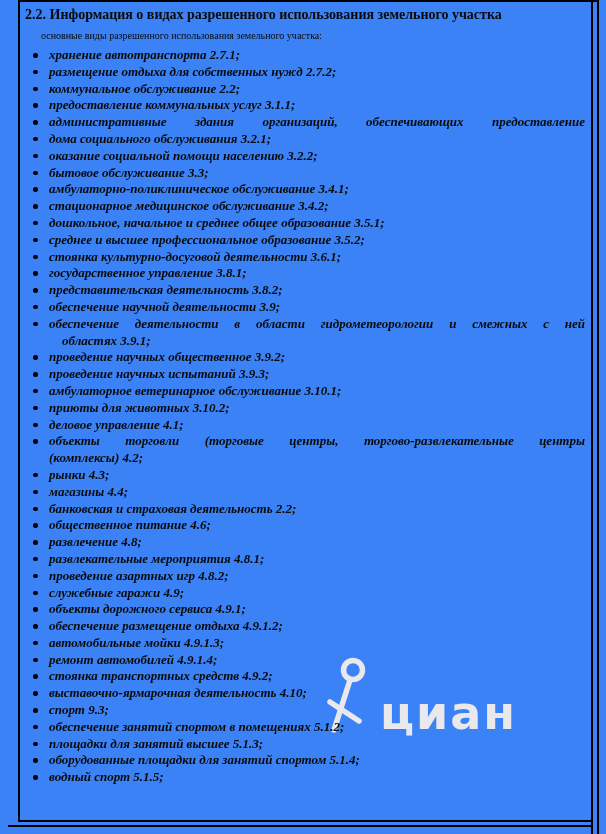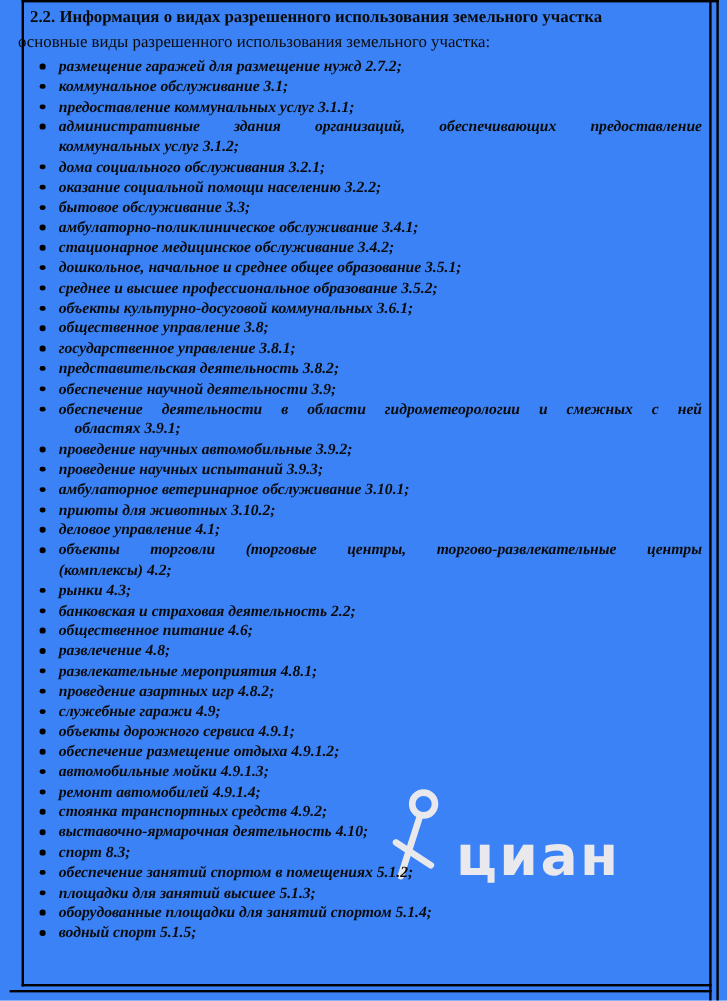--- a/index.html
+++ b/index.html
@@ -3,21 +3,21 @@
 <meta charset="utf-8">
 <style>
   html,body{margin:0;padding:0;background:#ffffff;}
   .page{
     position:relative;width:606px;height:834px;background:#3b82f6;
     font-family:"Liberation Serif",serif;color:#0a0a0a;overflow:hidden;padding-left:28px;
   }
   .bline{position:absolute;background:var(--border-color,#000);}
   .content{position:absolute;inset:0;z-index:2;}
   .title{position:absolute;left:25px;top:6px;font-size:14px;font-weight:bold;line-height:18px;width:560px;}
-  .intro{position:absolute;left:15px;top:27px;font-size:14px;line-height:18px;width:560px;}
+  .intro{position:absolute;left:41px;top:27px;font-size:10px;line-height:18px;width:560px;}
   ul.use-list{
     position:absolute;left:25px;top:47px;width:560px;margin:0;padding:0;list-style:none;
   }
   ul.use-list li{
     display:flex;font-size:13px;font-weight:bold;font-style:italic;line-height:16.8px;
   }
   .bullet{flex:0 0 24px;position:relative;}
   .bullet::before{
     content:"";position:absolute;left:8px;top:6px;width:4.5px;height:4.5px;
     border-radius:50%;background:#000;
@@ -56,40 +56,45 @@
     <div class="wm-text">циан</div>
   </div>
 
   <div class="content">
     <div class="title">2.2. Информация о видах разрешенного использования земельного участка</div>
     <div class="intro">основные виды разрешенного использования земельного участка:</div>
     <ul class="use-list">
         <li>
           <span class="bullet"></span>
           <div class="item-text">
-            <div class="line">размещение гаражей для размещение нужд 2.7.2;</div>
-          </div>
-        </li>
-        <li>
-          <span class="bullet"></span>
-          <div class="item-text">
-            <div class="line">коммунальное обслуживание 3.1;</div>
+            <div class="line">хранение автотранспорта 2.7.1;</div>
+          </div>
+        </li>
+        <li>
+          <span class="bullet"></span>
+          <div class="item-text">
+            <div class="line">размещение отдыха для собственных нужд 2.7.2;</div>
+          </div>
+        </li>
+        <li>
+          <span class="bullet"></span>
+          <div class="item-text">
+            <div class="line">коммунальное обслуживание 2.2;</div>
           </div>
         </li>
         <li>
           <span class="bullet"></span>
           <div class="item-text">
             <div class="line">предоставление коммунальных услуг 3.1.1;</div>
           </div>
         </li>
         <li>
           <span class="bullet"></span>
           <div class="item-text">
             <div class="line justify">административные здания организаций, обеспечивающих предоставление</div>
-            <div class="line">коммунальных услуг 3.1.2;</div>
           </div>
         </li>
         <li>
           <span class="bullet"></span>
           <div class="item-text">
             <div class="line">дома социального обслуживания 3.2.1;</div>
           </div>
         </li>
         <li>
           <span class="bullet"></span>
@@ -123,27 +128,21 @@
         </li>
         <li>
           <span class="bullet"></span>
           <div class="item-text">
             <div class="line">среднее и высшее профессиональное образование 3.5.2;</div>
           </div>
         </li>
         <li>
           <span class="bullet"></span>
           <div class="item-text">
-            <div class="line">объекты культурно-досуговой коммунальных 3.6.1;</div>
-          </div>
-        </li>
-        <li>
-          <span class="bullet"></span>
-          <div class="item-text">
-            <div class="line">общественное управление 3.8;</div>
+            <div class="line">стоянка культурно-досуговой деятельности 3.6.1;</div>
           </div>
         </li>
         <li>
           <span class="bullet"></span>
           <div class="item-text">
             <div class="line">государственное управление 3.8.1;</div>
           </div>
         </li>
         <li>
           <span class="bullet"></span>
@@ -160,21 +159,21 @@
         <li>
           <span class="bullet"></span>
           <div class="item-text">
             <div class="line justify">обеспечение деятельности в области гидрометеорологии и смежных с ней</div>
             <div class="line">    областях 3.9.1;</div>
           </div>
         </li>
         <li>
           <span class="bullet"></span>
           <div class="item-text">
-            <div class="line">проведение научных автомобильные 3.9.2;</div>
+            <div class="line">проведение научных общественное 3.9.2;</div>
           </div>
         </li>
         <li>
           <span class="bullet"></span>
           <div class="item-text">
             <div class="line">проведение научных испытаний 3.9.3;</div>
           </div>
         </li>
         <li>
           <span class="bullet"></span>
@@ -203,20 +202,26 @@
         </li>
         <li>
           <span class="bullet"></span>
           <div class="item-text">
             <div class="line">рынки 4.3;</div>
           </div>
         </li>
         <li>
           <span class="bullet"></span>
           <div class="item-text">
+            <div class="line">магазины 4.4;</div>
+          </div>
+        </li>
+        <li>
+          <span class="bullet"></span>
+          <div class="item-text">
             <div class="line">банковская и страховая деятельность 2.2;</div>
           </div>
         </li>
         <li>
           <span class="bullet"></span>
           <div class="item-text">
             <div class="line">общественное питание 4.6;</div>
           </div>
         </li>
         <li>
@@ -275,21 +280,21 @@
         </li>
         <li>
           <span class="bullet"></span>
           <div class="item-text">
             <div class="line">выставочно-ярмарочная деятельность 4.10;</div>
           </div>
         </li>
         <li>
           <span class="bullet"></span>
           <div class="item-text">
-            <div class="line">спорт 8.3;</div>
+            <div class="line">спорт 9.3;</div>
           </div>
         </li>
         <li>
           <span class="bullet"></span>
           <div class="item-text">
             <div class="line">обеспечение занятий спортом в помещениях 5.1.2;</div>
           </div>
         </li>
         <li>
           <span class="bullet"></span>

